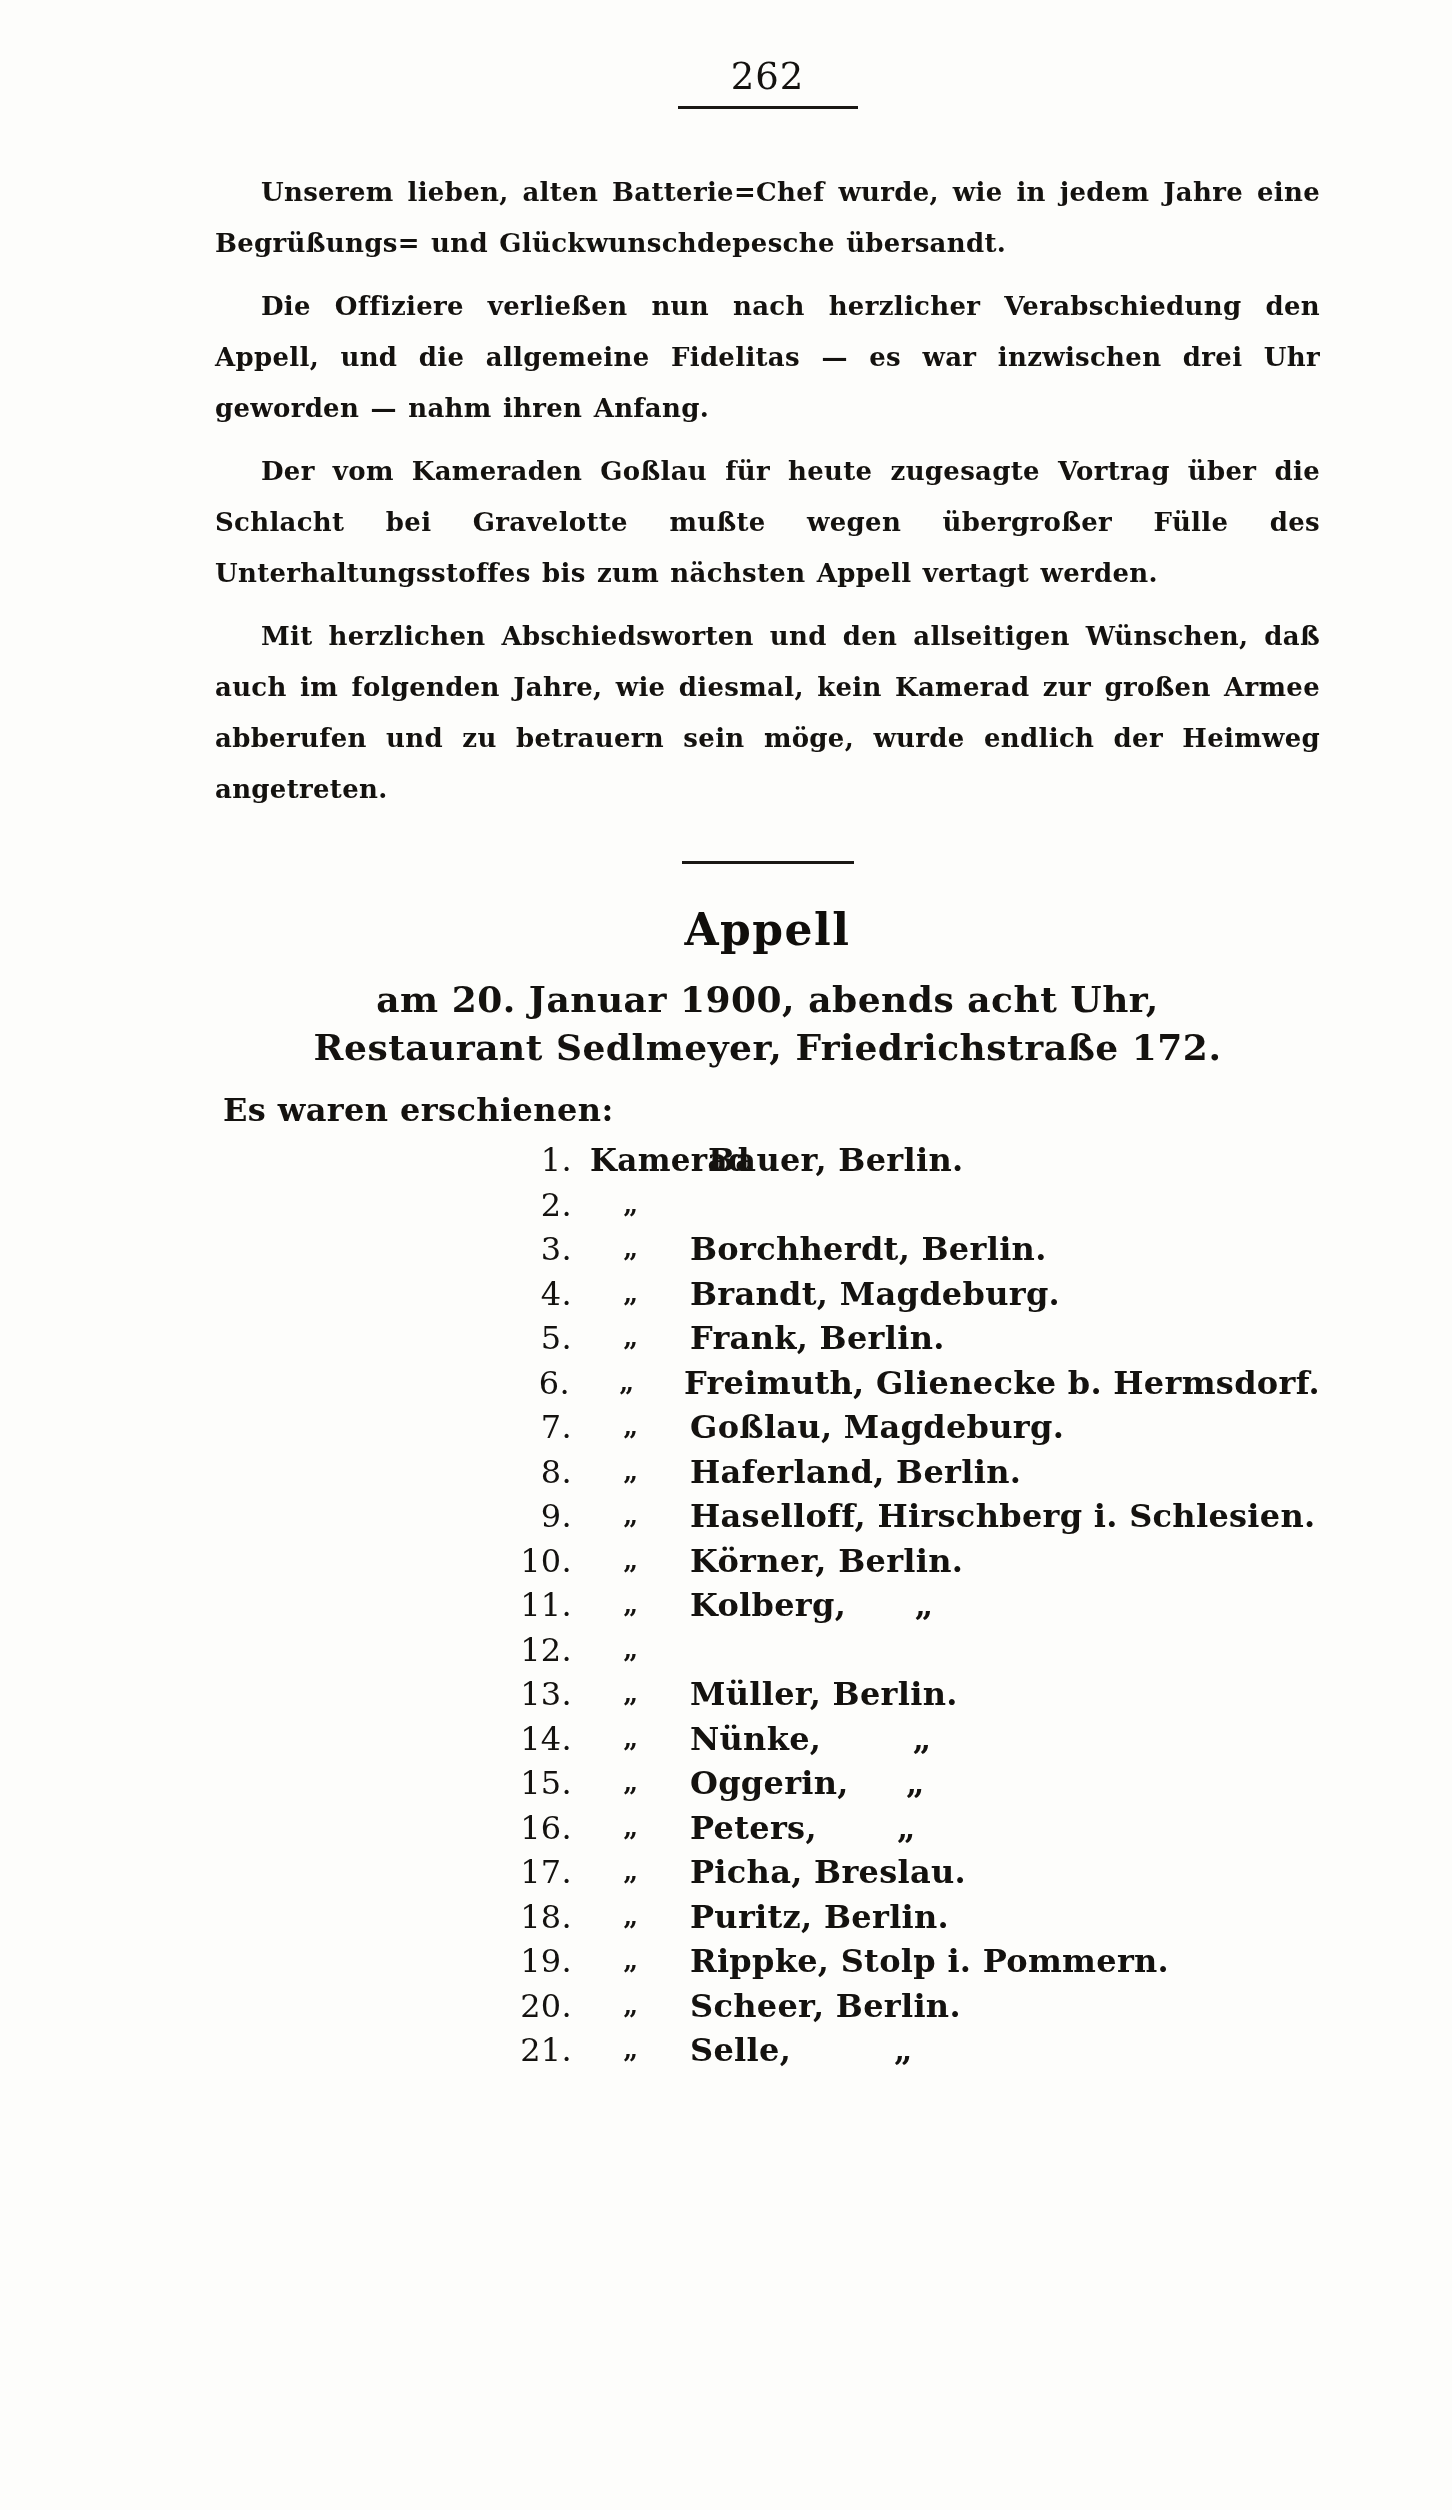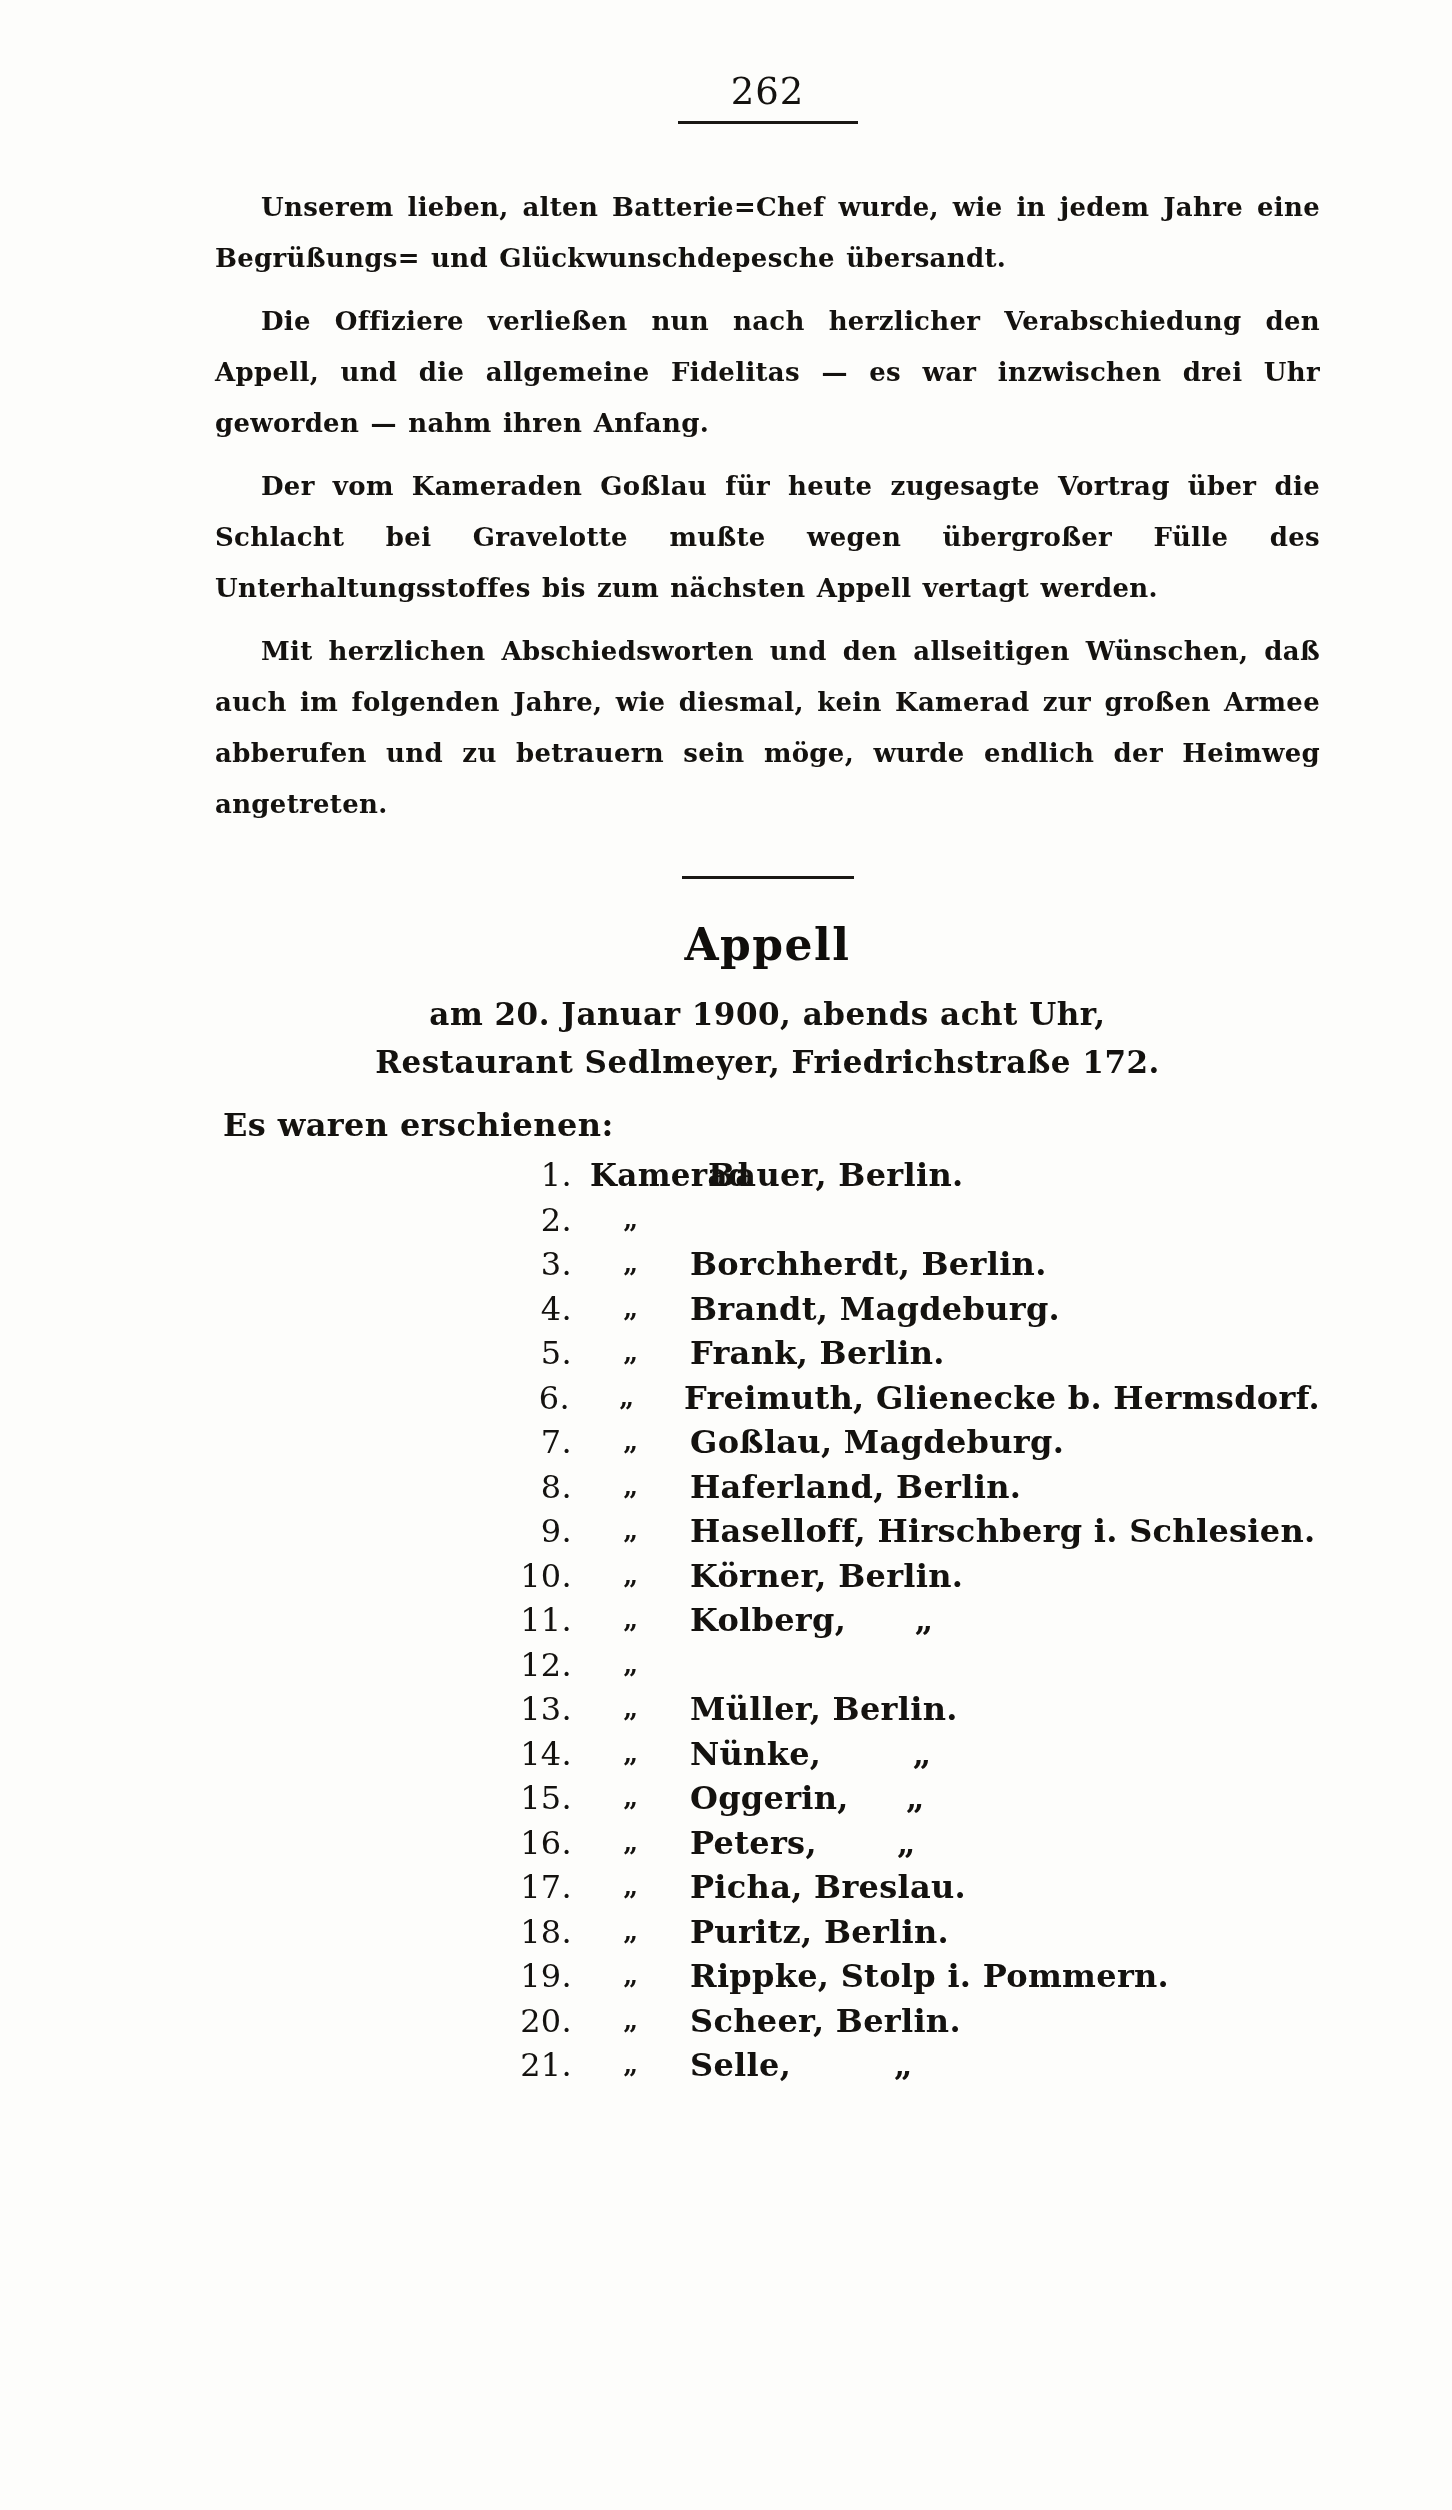--- a/index.html
+++ b/index.html
@@ -18,21 +18,21 @@
   .page {
     position: absolute;
     left: 0; top: 0;
     width: 1452px;
     height: 2510px;
     background: #fdfdfb;
   }
   .content {
     position: absolute;
     left: 215px;
-    top: 70px;
+    top: 55px;
     width: 1105px;
   }
   
   .page-number {
     text-align: center;
     font-size: 37px;
     letter-spacing: 1px;
     font-family: "DejaVu Serif", serif;
     color: #14120f;
   }
@@ -72,21 +72,21 @@
     font-weight: 700;
     font-size: 44px;
     letter-spacing: 1.5px;
     margin-bottom: 22px;
     color: #100e0b;
   }
   .section-sub {
     text-align: center;
     font-family: "DejaVu Serif", serif;
     font-weight: 700;
-    font-size: 31px;
+    font-size: 36px;
     letter-spacing: 0.5px;
     line-height: 44px;
   }
   .section-sub.sub2 {
     margin-top: 4px;
   }
   .list-intro {
     margin-top: 22px;
     margin-left: 8px;
     font-family: "DejaVu Serif", serif;

